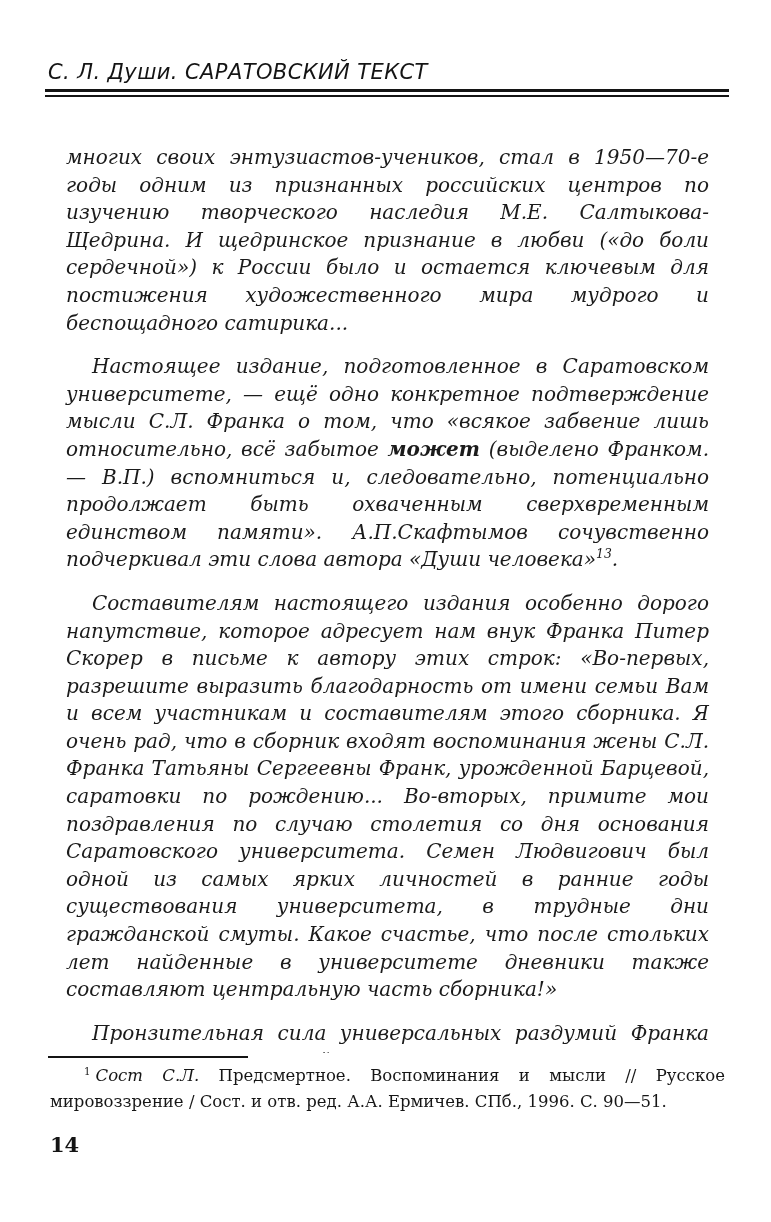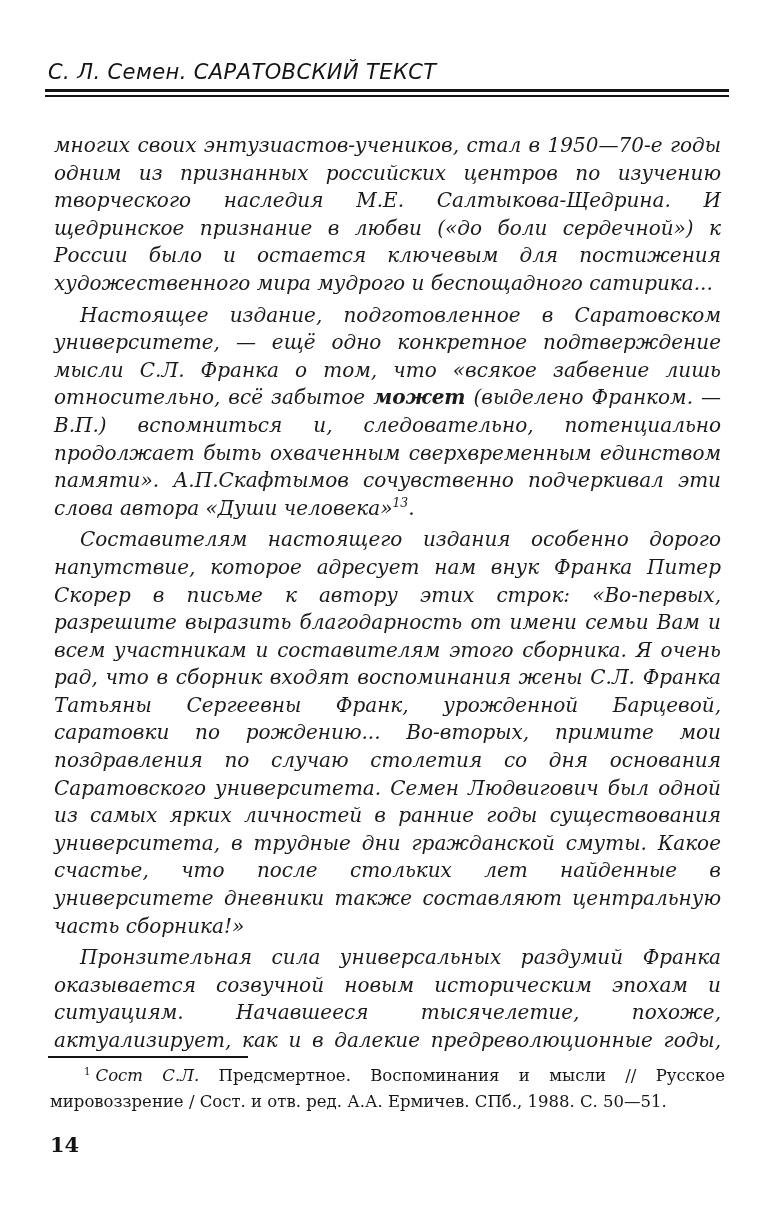--- a/index.html
+++ b/index.html
@@ -21,21 +21,21 @@
     position: absolute; top: 89px; left: 45px; right: 42px;
     height: 3px;
     border-top: 3px solid #141414;
     border-bottom: 2px solid #141414;
   }
   .text-col {
     position: absolute; top: 128px; left: 50px; right: 46px;
     height: 925px; overflow: hidden;
   }
   .para {
-    margin: 4px;
+    margin: 16px;
     font-style: italic;
     font-size: 20px; line-height: 27.6px;
     text-align: justify;
   }
   .para.indent { text-indent: 26px; }
   .bold { font-weight: bold; }
   sup.fn-ref { font-size: 0.62em; line-height: 0; }
   .fn-rule {
     position: absolute; top: 1056px; left: 48px; width: 200px;
     border-top: 2px solid #141414;
@@ -50,29 +50,29 @@
   .footnote sup.fn-ref { margin-right: 5px; }
   .footnote .italic-run { font-style: italic; }
   .page-number {
     position: absolute; top: 1132px; left: 50px;
     font-size: 21px; font-weight: bold; color: #141414;
   }
 </style>
 </head>
 <body>
 
-<div class="running-head">С. Л. Семен. САРАТОВСКИЙ ТЕКСТ</div>
+<div class="running-head">С. Л. Души. САРАТОВСКИЙ ТЕКСТ</div>
 <div class="rule-double"></div>
 
 <div class="text-col">
   <div id="paragraphs">
       <p class="para"><span>многих своих энтузиастов-учеников, стал в 1950—70-е годы одним из признанных российских центров по изучению творческого наследия М.Е. Салтыкова-Щедрина. И щедринское признание в любви («до боли сердечной») к России было и остается ключевым для постижения художественного мира мудрого и беспощадного сатирика...</span></p>
       <p class="para indent"><span>Настоящее издание, подготовленное в Саратовском университете, — ещё одно конкретное подтверждение мысли С.Л. Франка о том, что «всякое забвение лишь относительно, всё забытое </span><span class="bold">может</span><span> (выделено Франком. — В.П.) вспомниться и, следовательно, потенциально продолжает быть охваченным сверхвременным единством памяти». А.П.Скафтымов сочувственно подчеркивал эти слова автора «Души человека»</span><sup class="fn-ref">13</sup><span>.</span></p>
       <p class="para indent"><span>Составителям настоящего издания особенно дорого напутствие, которое адресует нам внук Франка Питер Скорер в письме к автору этих строк: «Во-первых, разрешите выразить благодарность от имени семьи Вам и всем участникам и составителям этого сборника. Я очень рад, что в сборник входят воспоминания жены С.Л. Франка Татьяны Сергеевны Франк, урожденной Барцевой, саратовки по рождению... Во-вторых, примите мои поздравления по случаю столетия со дня основания Саратовского университета. Семен Людвигович был одной из самых ярких личностей в ранние годы существования университета, в трудные дни гражданской смуты. Какое счастье, что после стольких лет найденные в университете дневники также составляют центральную часть сборника!»</span></p>
       <p class="para indent"><span>Пронзительная сила универсальных раздумий Франка оказывается созвучной новым историческим эпохам и ситуациям. Начавшееся тысячелетие, похоже, актуализирует, как и в далекие предреволюционные годы, надежду Семена Людвиговича Франка на то, что «выход из переживаемого нами тяжелого кризиса» — прежде всего в «повышении духовного уровня нашей культуры, углублении плоскости обсуждения всех жизненных вопросов, преодолении всяческого невежества, варварства и одичания».</span></p>
     </div>
 
 </div>
 
 <div class="fn-rule"></div>
-<p class="footnote"><sup class="fn-ref">1</sup><span id="footnote-runs"><span class="italic-run">Сост С.Л.</span><span> Предсмертное. Воспоминания и мысли // Русское мировоззрение / Сост. и отв. ред. А.А. Ермичев. СПб., 1988. С. 50—51.</span></span></p>
+<p class="footnote"><sup class="fn-ref">1</sup><span id="footnote-runs"><span class="italic-run">Сост С.Л.</span><span> Предсмертное. Воспоминания и мысли // Русское мировоззрение / Сост. и отв. ред. А.А. Ермичев. СПб., 1996. С. 90—51.</span></span></p>
 
 <div class="page-number">14</div>
 
 </body></html>

